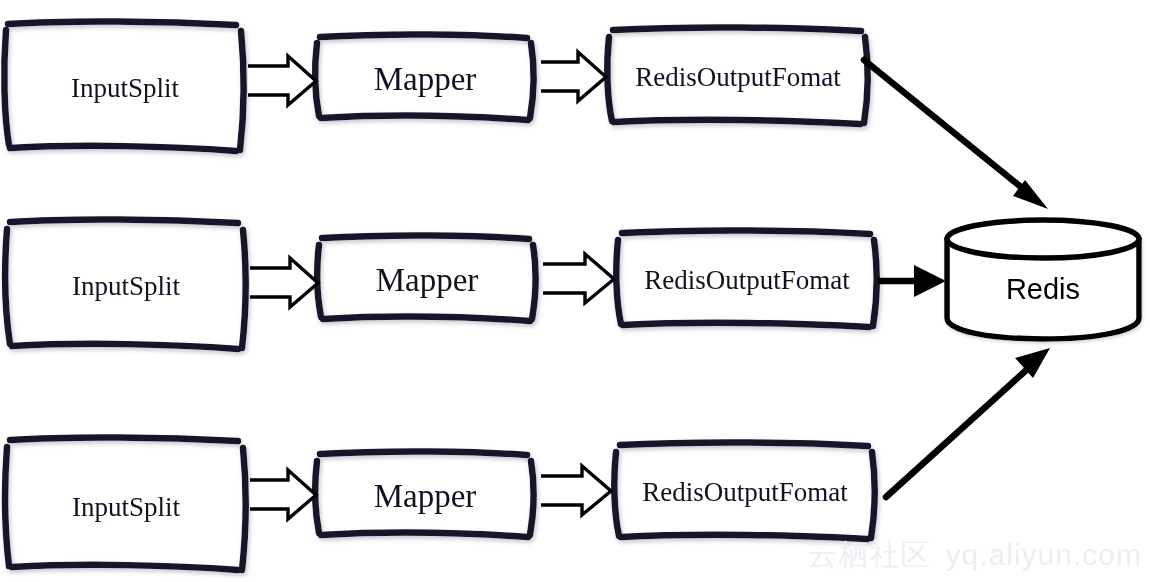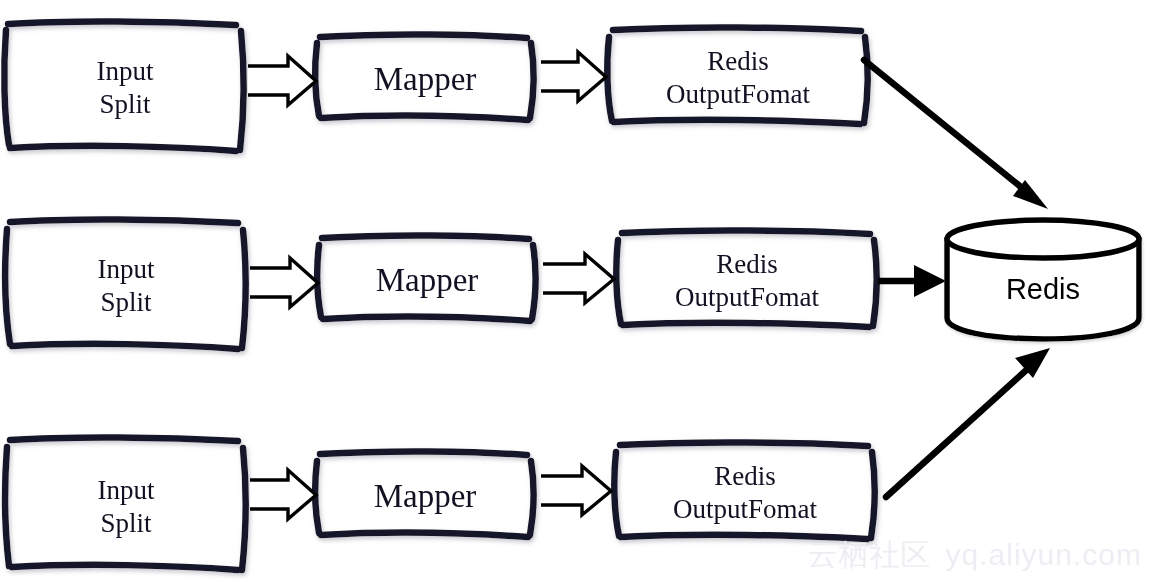--- a/index.html
+++ b/index.html
@@ -20,21 +20,21 @@
   #diagram-svg {
     position: absolute;
     top: 0;
     left: 0;
     width: 1150px;
     height: 582px;
   }
   .node-label {
     position: absolute;
     display: flex;
-    flex-direction: column;
+    flex-direction: row;
     align-items: center;
     justify-content: center;
     font-family: "Liberation Serif", serif;
     color: #111122;
     pointer-events: none;
     line-height: 1.22;
   }
   .node-label .ln {
     display: block;
     white-space: nowrap;

